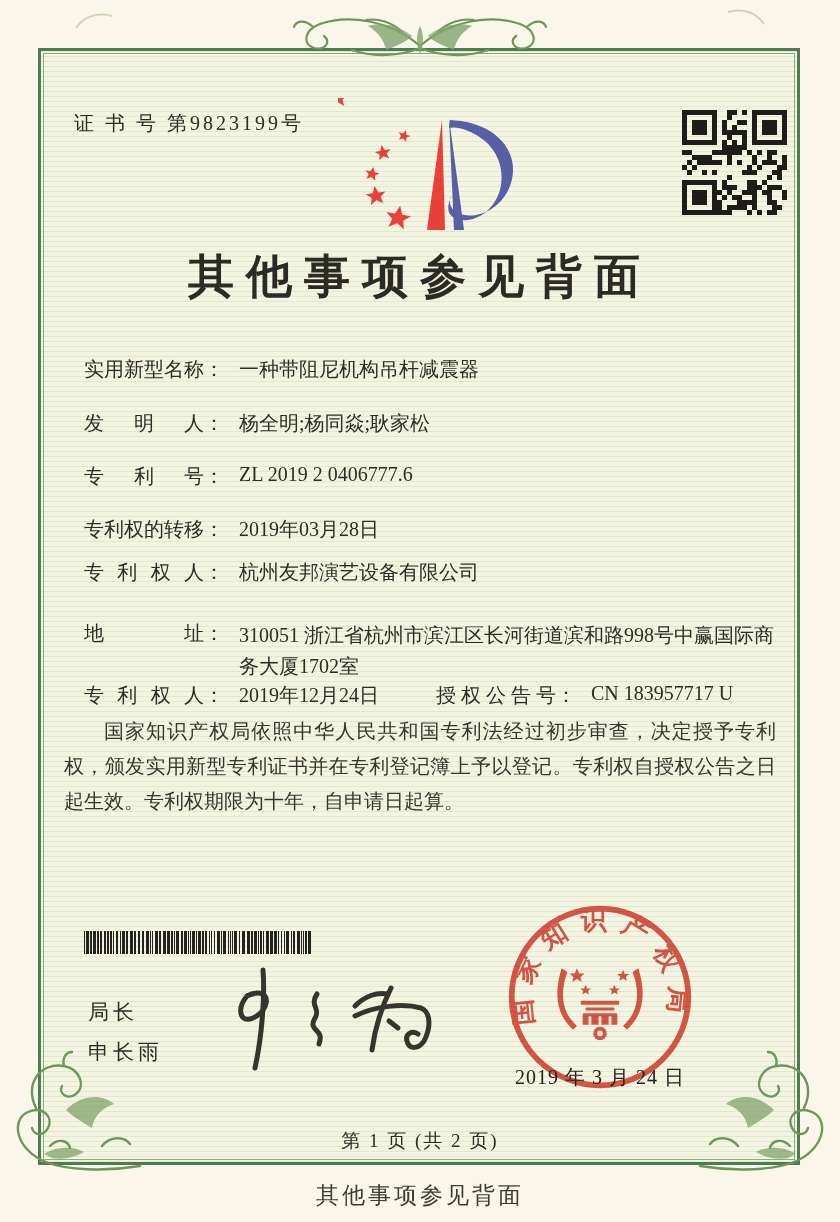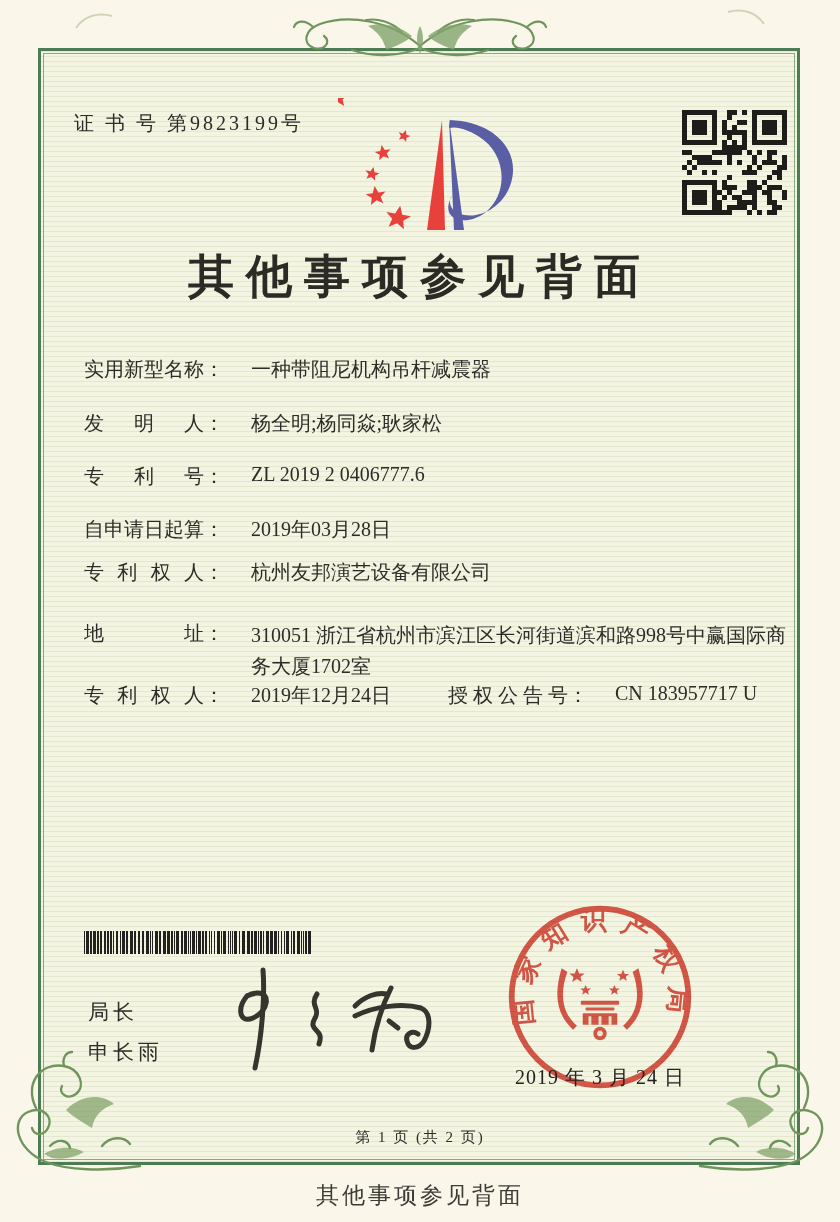--- a/index.html
+++ b/index.html
@@ -18,34 +18,34 @@
     box-sizing:border-box;
   }
   .frame-inner{position:absolute;inset:2px;border:1px solid #8aab7d;pointer-events:none;}
   .abs{position:absolute;}
   .cert-no{left:74px;top:110px;font-size:20px;letter-spacing:3px;}
   .title{left:0;top:246px;width:840px;text-align:center;font-size:46px;font-weight:700;
          letter-spacing:12px;color:#2b2a25;}
   .row{position:absolute;left:84px;font-size:20px;white-space:nowrap;}
   .row .lbl{display:inline-block;width:120px;text-align:justify;text-align-last:justify;vertical-align:top;}
   .row .colon{display:inline-block;vertical-align:top;}
-  .row .val{display:inline-block;margin-left:22px;vertical-align:top;}
+  .row .val{display:inline-block;margin-left:10px;vertical-align:top;}
   .row.wrap{white-space:normal;}
   .row.wrap .val{width:552px;line-height:31px;}
   .grant2{margin-left:52px;}
   .paras{left:64px;top:714px;width:712px;font-size:20px;line-height:35px;text-align:justify;color:#36352f;}
   .paras p{margin:0;text-indent:2em;}
   .barcode{left:84px;top:931px;width:230px;height:23px;display:flex;align-items:stretch;}
   .barcode div{flex:none;height:100%;}
   .bar-b{background:#23221f;}
   .qr{left:682px;top:110px;display:grid;grid-template-columns:repeat(21,5px);grid-auto-rows:5px;}
   .qr i{display:block;}
   .qr i.on{background:#1e1d1a;}
   .signer{left:88px;font-size:21px;letter-spacing:4px;}
-  .page-info{left:0;top:1128px;width:840px;text-align:center;font-size:15px;letter-spacing:2px;}
+  .page-info{left:0;top:1128px;width:840px;text-align:center;font-size:19px;letter-spacing:2px;}
   .back-note{left:0;top:1180px;width:840px;text-align:center;font-size:23px;letter-spacing:3px;color:#3c3b35;}
   .seal-date{left:500px;top:1064px;width:200px;text-align:center;font-size:20px;letter-spacing:1px;color:#23221e;}
   .seal-svg{mix-blend-mode:multiply;opacity:.94;}
   svg{display:block;}
   .seal-text{font-family:"Liberation Serif","DejaVu Serif",serif;font-size:27px;font-weight:700;letter-spacing:13px;}
 </style>
 </head>
 <body>
 
 <div class="frame">
@@ -573,39 +573,40 @@
 </div>
 <div class="row" style="top:410px">
   <span class="lbl">发明人</span><span class="colon">：</span>
   <span class="val">杨全明;杨同焱;耿家松</span>
 </div>
 <div class="row" style="top:463px">
   <span class="lbl">专利号</span><span class="colon">：</span>
   <span class="val">ZL 2019 2 0406777.6</span>
 </div>
 <div class="row" style="top:516px">
-  <span class="lbl">自申请日起算</span><span class="colon">：</span>
+  <span class="lbl">专利权的转移</span><span class="colon">：</span>
   <span class="val">2019年03月28日</span>
 </div>
 <div class="row" style="top:559px">
   <span class="lbl">专利权人</span><span class="colon">：</span>
   <span class="val">杭州友邦演艺设备有限公司</span>
 </div>
 <div class="row wrap" style="top:620px">
   <span class="lbl">地址</span><span class="colon">：</span>
   <span class="val">310051 浙江省杭州市滨江区长河街道滨和路998号中赢国际商务大厦1702室</span>
 </div>
 <div class="row" style="top:682px">
   <span class="lbl">专利权人</span><span class="colon">：</span>
   <span class="val">2019年12月24日</span>
   <span class="lbl grant2">授权公告号</span><span class="colon">：</span>
   <span class="val">CN 183957717 U</span>
 </div>
 
 <div class="abs paras">
+  <p>国家知识产权局依照中华人民共和国专利法经过初步审查，决定授予专利权，颁发实用新型专利证书并在专利登记簿上予以登记。专利权自授权公告之日起生效。专利权期限为十年，自申请日起算。</p>
 </div>
 
 <div class="abs barcode" id="barcode">
     <div class="bar-b" style="width: 1px;"></div>
     <div style="width: 1px;"></div>
     <div class="bar-b" style="width: 3px;"></div>
     <div style="width: 1px;"></div>
     <div class="bar-b" style="width: 2px;"></div>
     <div style="width: 1px;"></div>
     <div class="bar-b" style="width: 3px;"></div>

